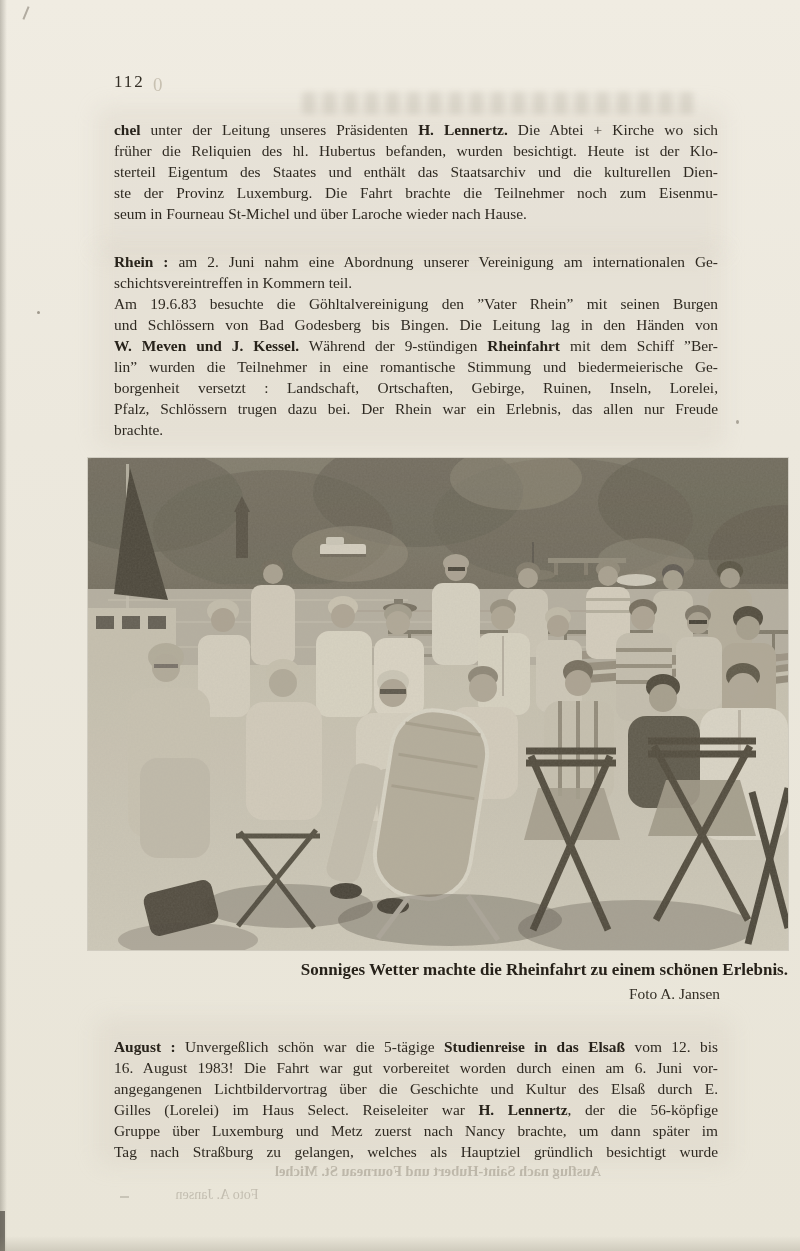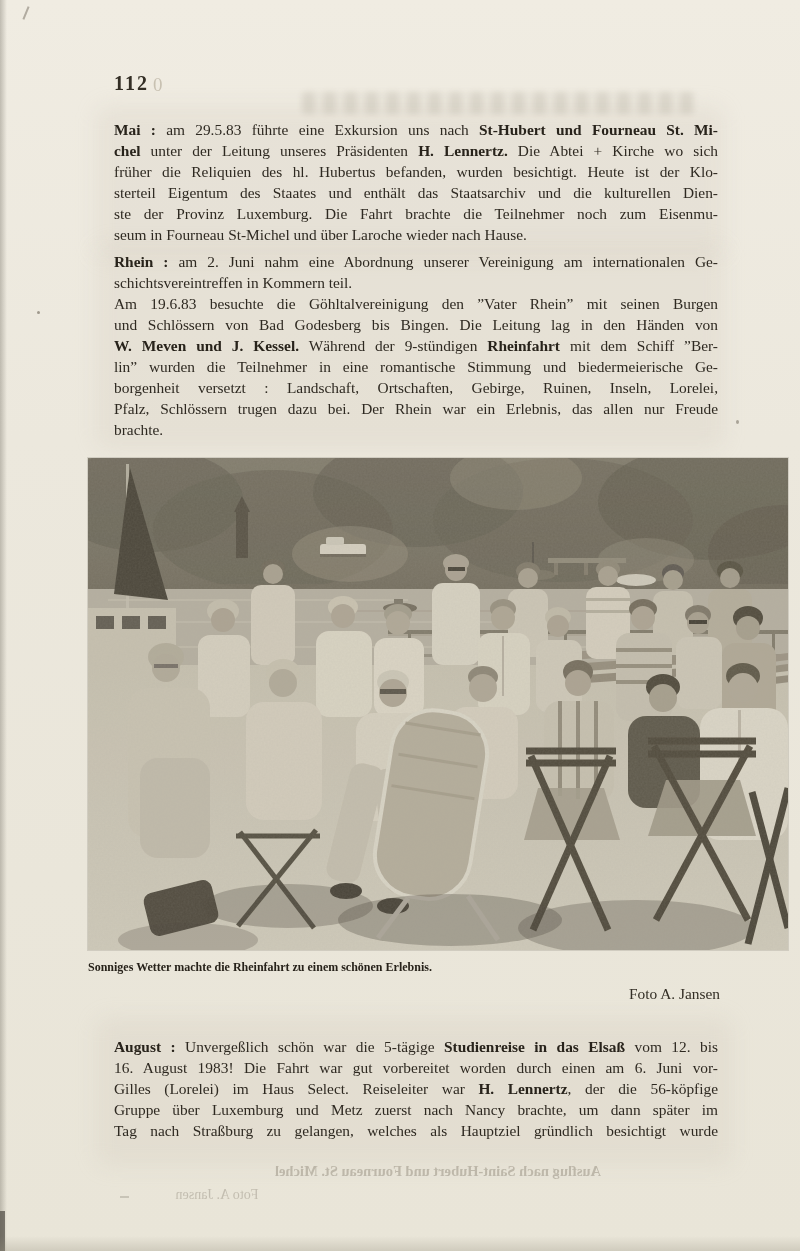--- a/index.html
+++ b/index.html
@@ -9,33 +9,33 @@
     font-family:"Liberation Serif","DejaVu Serif",serif;
     color:#2e2921;
   }
   
   .wash{position:absolute;background:rgba(203,197,180,.22);filter:blur(10px);border-radius:14px;}
   .edge-left{position:absolute;left:0;top:0;width:7px;height:100%;
     background:linear-gradient(90deg,rgba(120,116,105,.40),rgba(120,116,105,0));}
   .edge-left-dark{position:absolute;left:0;top:1211px;width:5px;height:40px;background:#55524a;opacity:.75;}
   .bottom-band{position:absolute;left:0;top:1236px;width:100%;height:15px;
     background:linear-gradient(180deg,rgba(150,145,128,0),rgba(150,145,128,.30));}
-  .page-number{position:absolute;left:114px;top:72px;font-size:20px;letter-spacing:2px;color:#332e25;font-weight:bold;}
+  .page-number{position:absolute;left:114px;top:72px;font-size:17px;letter-spacing:2px;color:#332e25;}
   .ghost-digit{position:absolute;left:153px;top:74px;font-size:19px;color:rgba(168,159,138,.55);filter:blur(.6px);}
   .smudge-top{position:absolute;left:302px;top:92px;width:392px;height:22px;opacity:.45;filter:blur(3px);
     border-radius:4px;
     background:repeating-linear-gradient(90deg,rgba(128,120,102,.38) 0 13px,rgba(128,120,102,.07) 13px 21px);}
   .para{position:absolute;left:114px;width:604px;font-size:15.4px;line-height:21px;}
   .para b{font-weight:bold;color:#28231b;}
   .line{text-align:justify;height:21px;overflow:hidden;}
   .line.fill{text-align-last:justify;}
   .photo{position:absolute;left:88px;top:458px;width:700px;height:492px;
     outline:1px solid rgba(95,90,76,.18);}
-  .caption{position:absolute;left:88px;top:960px;width:700px;text-align:left;
-    font-weight:bold;font-size:12px;color:#27221a;}
+  .caption{position:absolute;left:88px;top:960px;width:700px;text-align:right;
+    font-weight:bold;font-size:17px;color:#27221a;}
   .credit{position:absolute;left:114px;top:985px;width:606px;text-align:right;font-size:15.4px;color:#332e25;}
   .bleed{position:absolute;transform:scaleX(-1);filter:blur(.7px);font-weight:bold;}
   .bleed-1{left:88px;top:1163px;width:700px;text-align:center;font-size:14.5px;color:rgba(121,113,96,.38);}
   .bleed-2{left:152px;top:1187px;width:130px;text-align:center;font-size:14px;font-weight:normal;color:rgba(128,120,104,.36);}
   .speck{position:absolute;background:#7d7669;}
   .speck-slash{left:25px;top:6px;width:2px;height:14px;transform:rotate(22deg);opacity:.55;}
   .speck-dot1{left:37px;top:311px;width:3px;height:3px;border-radius:50%;opacity:.7;}
   .speck-dot2{left:736px;top:420px;width:3px;height:4px;border-radius:50%;opacity:.6;}
   .speck-dash{left:120px;top:1196px;width:9px;height:2px;opacity:.3;}
   svg{display:block;}
@@ -57,41 +57,41 @@
   <div class="speck speck-dot1"></div>
   <div class="speck speck-dot2"></div>
   <div class="speck speck-dash"></div>
 
   <div class="smudge-top"></div>
 
   <div class="page-number">112</div>
   <div class="ghost-digit">0</div>
 
   <div class="para" style="top:119px;">
-      <div class="line fill"><b>Mai :</b><span> am 29.5.83 führte eine Exkursion uns nach </span><b>St-Hubert und Fourneau St. Mi-</b></div>
       <div class="line fill"><b>chel</b><span> unter der Leitung unseres Präsidenten </span><b>H. Lennertz.</b><span> Die Abtei + Kirche wo sich</span></div>
       <div class="line fill"><span>früher die Reliquien des hl. Hubertus befanden, wurden besichtigt. Heute ist der Klo-</span></div>
       <div class="line fill"><span>sterteil Eigentum des Staates und enthält das Staatsarchiv und die kulturellen Dien-</span></div>
       <div class="line fill"><span>ste der Provinz Luxemburg. Die Fahrt brachte die Teilnehmer noch zum Eisenmu-</span></div>
       <div class="line"><span>seum in Fourneau St-Michel und über Laroche wieder nach Hause.</span></div>
     </div>
   <div class="para" style="top:251px;">
       <div class="line fill"><b>Rhein :</b><span> am 2. Juni nahm eine Abordnung unserer Vereinigung am internationalen Ge-</span></div>
       <div class="line"><span>schichtsvereintreffen in Kommern teil.</span></div>
       <div class="line fill"><span>Am 19.6.83 besuchte die Göhltalvereinigung den ”Vater Rhein” mit seinen Burgen</span></div>
       <div class="line fill"><span>und Schlössern von Bad Godesberg bis Bingen. Die Leitung lag in den Händen von</span></div>
       <div class="line fill"><b>W. Meven und J. Kessel.</b><span> Während der 9-stündigen </span><b>Rheinfahrt</b><span> mit dem Schiff ”Ber-</span></div>
       <div class="line fill"><span>lin” wurden die Teilnehmer in eine romantische Stimmung und biedermeierische Ge-</span></div>
       <div class="line fill"><span>borgenheit versetzt : Landschaft, Ortschaften, Gebirge, Ruinen, Inseln, Lorelei,</span></div>
       <div class="line fill"><span>Pfalz, Schlössern trugen dazu bei. Der Rhein war ein Erlebnis, das allen nur Freude</span></div>
       <div class="line"><span>brachte.</span></div>
     </div>
   <div class="para" style="top:1028px;margin-top:8px;">
       <div class="line fill"><b>August :</b><span> Unvergeßlich schön war die 5-tägige </span><b>Studienreise in das Elsaß</b><span> vom 12. bis</span></div>
       <div class="line fill"><span>16. August 1983! Die Fahrt war gut vorbereitet worden durch einen am 6. Juni vor-</span></div>
+      <div class="line fill"><span>angegangenen Lichtbildervortrag über die Geschichte und Kultur des Elsaß durch E.</span></div>
       <div class="line fill"><span>Gilles (Lorelei) im Haus Select. Reiseleiter war </span><b>H. Lennertz</b><span>, der die 56-köpfige</span></div>
       <div class="line fill"><span>Gruppe über Luxemburg und Metz zuerst nach Nancy brachte, um dann später im</span></div>
       <div class="line fill"><span>Tag nach Straßburg zu gelangen, welches als Hauptziel gründlich besichtigt wurde</span></div>
     </div>
 
   <div class="photo" title="Schwarzweißfoto: Reisegruppe in Klappstühlen auf dem Sonnendeck eines Rheinschiffes, dahinter Fluss, Boote und bewaldete Hänge">
     <svg width="700" height="492" viewBox="0 0 700 492" xmlns="http://www.w3.org/2000/svg">
       <defs>
         <linearGradient id="hillg" x1="0" y1="0" x2="0" y2="1">
           <stop offset="0" stop-color="#7d7768"></stop>

